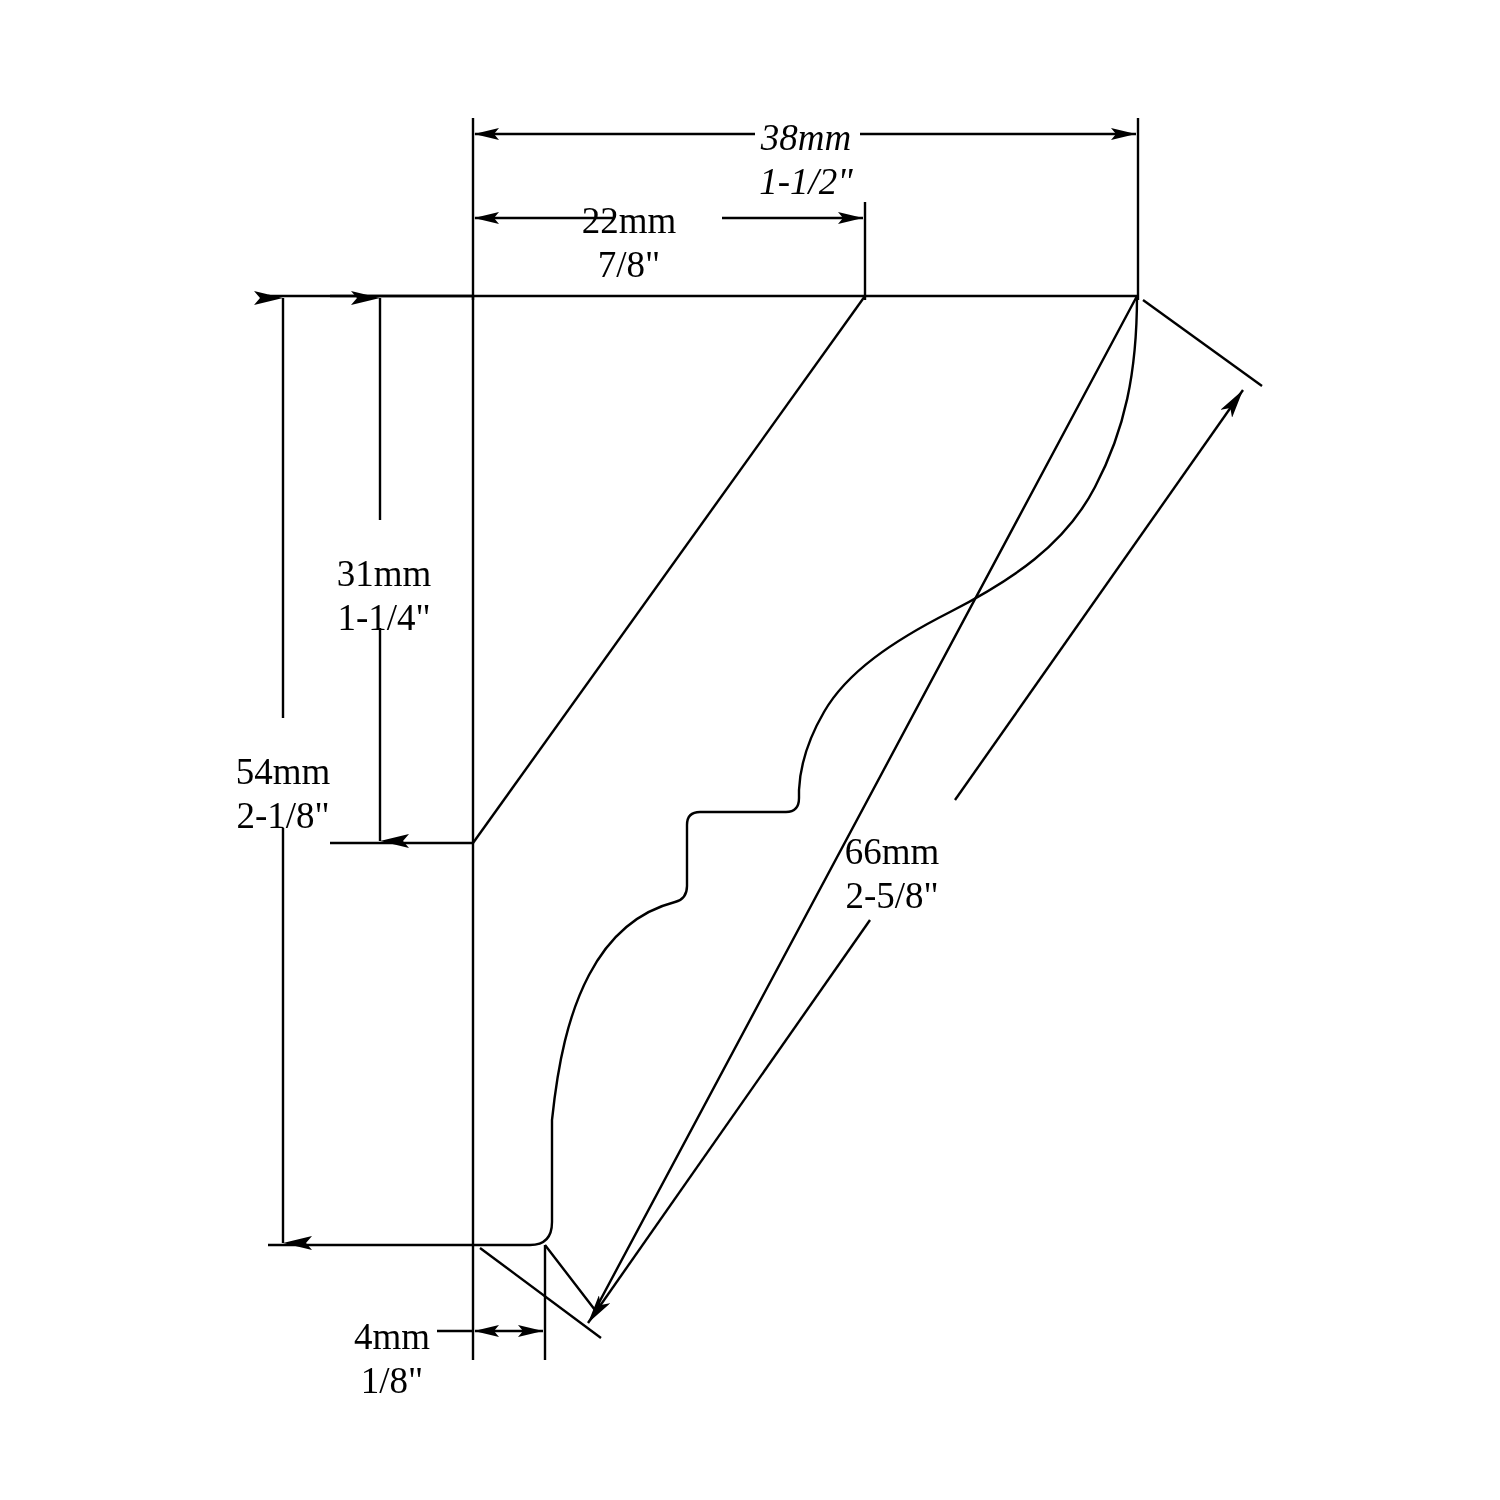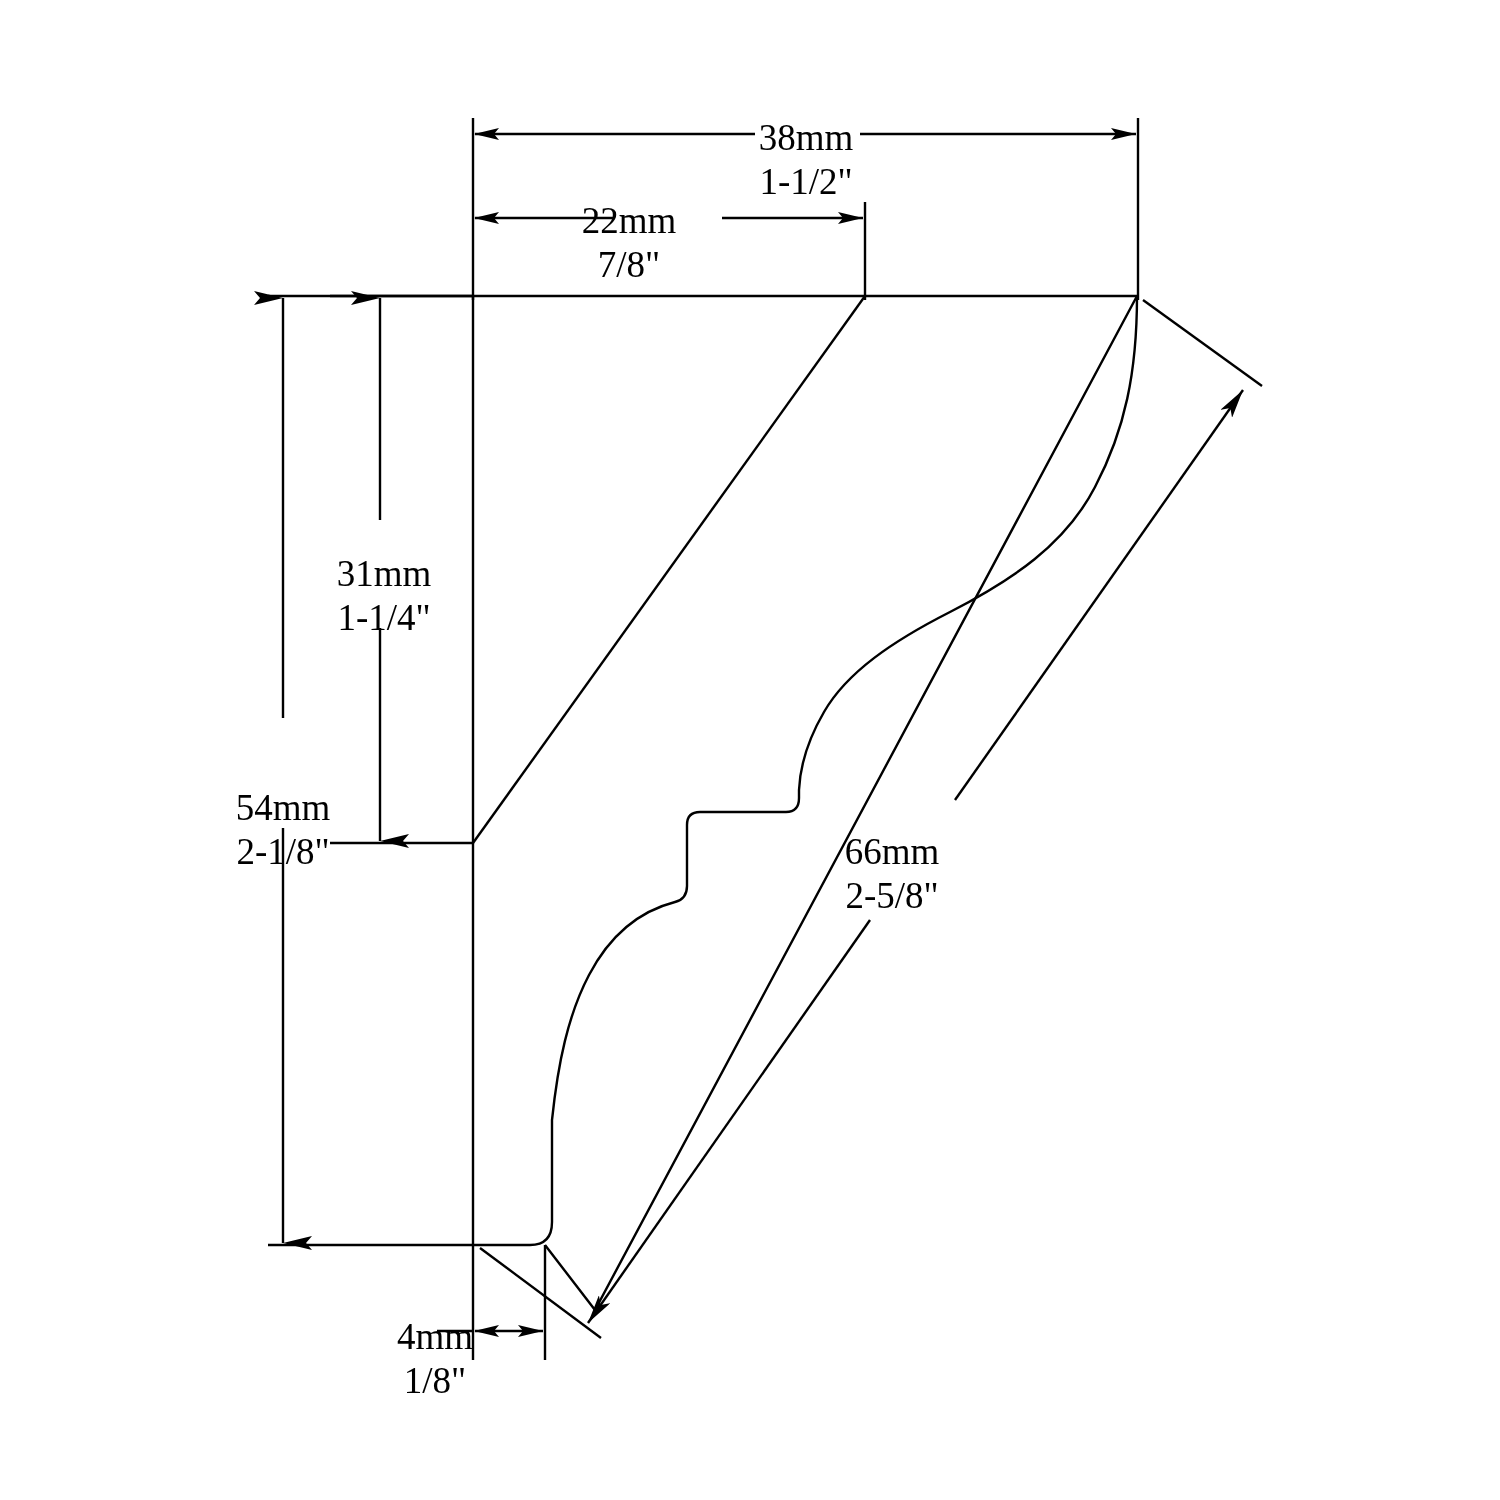--- a/index.html
+++ b/index.html
@@ -126,43 +126,43 @@
 
     <g stroke="#000000" stroke-width="2.4" fill="none">
       <line x1="473" y1="1245" x2="473" y2="1360"></line>
       <line x1="545" y1="1245" x2="545" y2="1360"></line>
       <line x1="437" y1="1331" x2="473" y2="1331"></line>
       <line x1="475" y1="1331" x2="543" y2="1331" marker-start="url(#arrowStart)" marker-end="url(#arrowEnd)"></line>
     </g>
 
   </svg>
 
-  <div class="dim-text" style="left:806px; top:116px; transform:translateX(-50%);">
+  <div class="dim-text" style="left:806px; top:116px; transform:translateX(-50%);font-style:italic;">
     <span class="l1">38mm</span>
     <span class="l2">1-1/2"</span>
   </div>
 
   <div class="dim-text" style="left:629px; top:199px; transform:translateX(-50%);">
     <span class="l1">22mm</span>
     <span class="l2">7/8"</span>
   </div>
 
   <div class="dim-text" style="left:384px; top:552px; transform:translateX(-50%);text-align:center;">
     <span class="l1">31mm</span>
     <span class="l2">1-1/4"</span>
   </div>
 
-  <div class="dim-text" style="left:283px; top:750px; transform:translateX(-50%);margin-top:36px;">
+  <div class="dim-text" style="left:283px; top:750px; transform:translateX(-50%);">
     <span class="l1">54mm</span>
     <span class="l2">2-1/8"</span>
   </div>
 
   <div class="dim-text" style="left:892px; top:830px; transform:translateX(-50%);">
     <span class="l1">66mm</span>
     <span class="l2">2-5/8"</span>
   </div>
 
-  <div class="dim-text" style="left:392px; top:1315px; transform:translateX(-50%);margin-left:43px;">
+  <div class="dim-text" style="left:392px; top:1315px; transform:translateX(-50%);">
     <span class="l1">4mm</span>
     <span class="l2">1/8"</span>
   </div>
 
 </div>
 
 </body></html>

